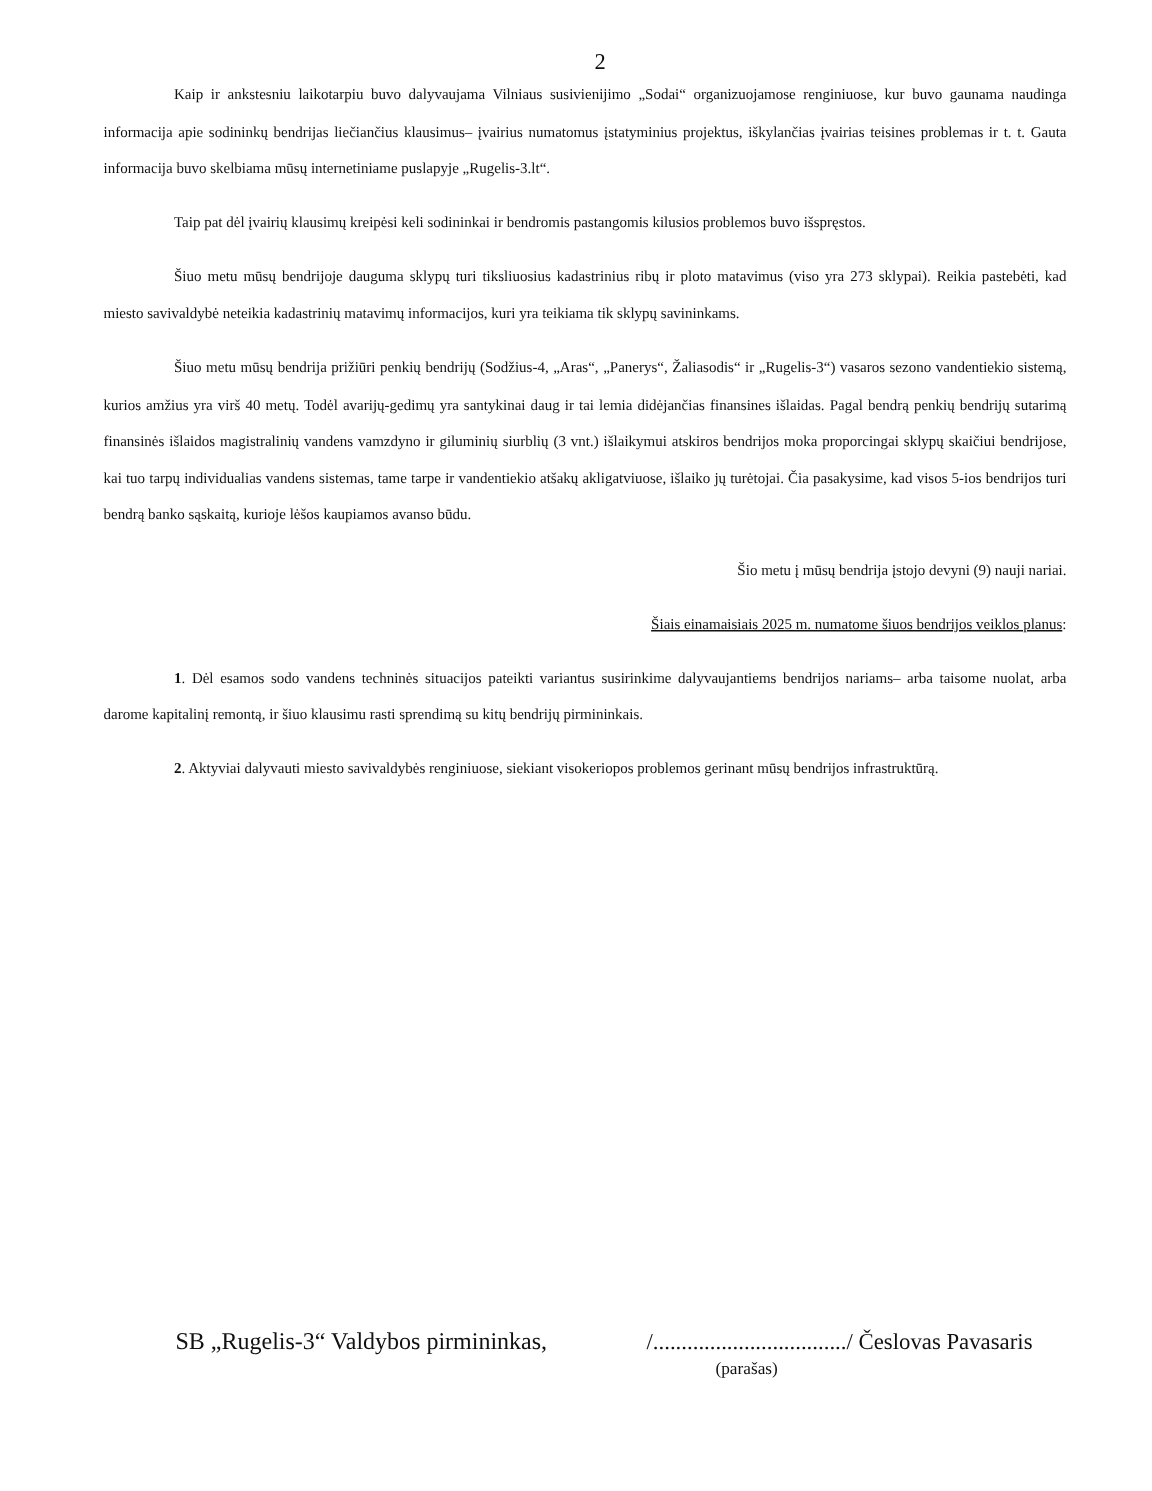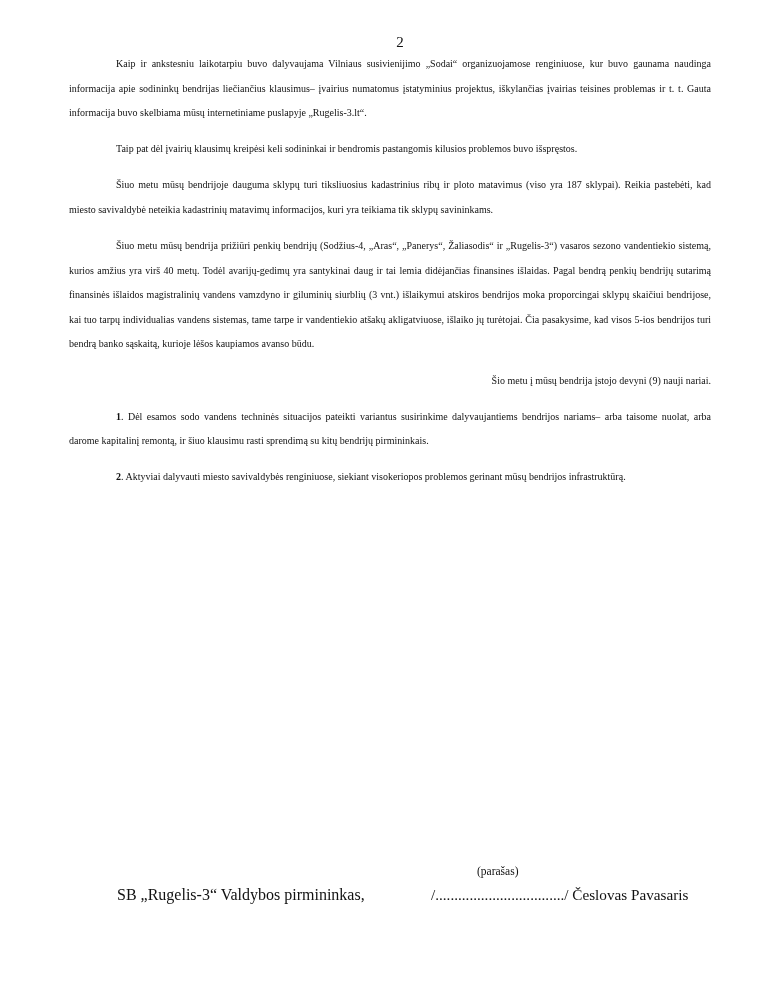--- a/index.html
+++ b/index.html
@@ -6,32 +6,33 @@
   body { width: 768px; height: 994px; position: relative; overflow: hidden;
          font-family: "Liberation Serif", serif; color: #111; }
   .page-num { position: absolute; top: 34px; left: 0; width: 800px; text-align: center; font-size: 15px; }
   .body { position: absolute; left: 69px; top: 52px; width: 642px; font-size: 10px; line-height: 24.6px; }
   .p { margin: 0 0 11.5px 0; text-align: justify; text-indent: 47px; }
   .p.noj { text-align: right; }
   .heading { text-decoration: underline; }
   b { font-weight: bold; }
   .sig { position: absolute; top: 886px; left: 117px; font-size: 16px; }
   .sig-right { position: absolute; top: 886px; left: 431px; font-size: 15.2px; }
-  .sig-caption { position: absolute; top: 865px; left: 477px; font-size: 11.5px; }
+  .sig-caption { position: absolute; top: 907px; left: 477px; font-size: 11.5px; }
 </style>
 </head>
 <body>
 
 <div class="page-num">2</div>
 
 <div class="body">
   <p class="p">Kaip ir ankstesniu laikotarpiu buvo dalyvaujama Vilniaus susivienijimo „Sodai“ organizuojamose renginiuose, kur buvo gaunama naudinga informacija apie sodininkų bendrijas liečiančius klausimus– įvairius numatomus įstatyminius projektus, iškylančias įvairias teisines problemas ir t. t. Gauta informacija buvo skelbiama mūsų internetiniame puslapyje „Rugelis-3.lt“.</p>
   <p class="p">Taip pat dėl įvairių klausimų kreipėsi keli sodininkai ir bendromis pastangomis kilusios problemos buvo išspręstos.</p>
-  <p class="p">Šiuo metu mūsų bendrijoje dauguma sklypų turi tiksliuosius kadastrinius ribų ir ploto matavimus (viso yra 187 sklypai). Reikia pastebėti, kad miesto savivaldybė neteikia kadastrinių matavimų informacijos, kuri yra teikiama tik sklypų savininkams.</p>
+  <p class="p">Šiuo metu mūsų bendrijoje dauguma sklypų turi tiksliuosius kadastrinius ribų ir ploto matavimus (viso yra 273 sklypai). Reikia pastebėti, kad miesto savivaldybė neteikia kadastrinių matavimų informacijos, kuri yra teikiama tik sklypų savininkams.</p>
   <p class="p">Šiuo metu mūsų bendrija prižiūri penkių bendrijų (Sodžius-4, „Aras“, „Panerys“, Žaliasodis“ ir „Rugelis-3“) vasaros sezono vandentiekio sistemą, kurios amžius yra virš 40 metų. Todėl avarijų-gedimų yra santykinai daug ir tai lemia didėjančias finansines išlaidas. Pagal bendrą penkių bendrijų sutarimą finansinės išlaidos magistralinių vandens vamzdyno ir giluminių siurblių (3 vnt.) išlaikymui atskiros bendrijos moka proporcingai sklypų skaičiui bendrijose, kai tuo tarpų individualias vandens sistemas, tame tarpe ir vandentiekio atšakų akligatviuose, išlaiko jų turėtojai. Čia pasakysime, kad visos 5-ios bendrijos turi bendrą banko sąskaitą, kurioje lėšos kaupiamos avanso būdu.</p>
   <p class="p noj">Šio metu į mūsų bendrija įstojo devyni (9) nauji nariai.</p>
+  <p class="p noj"><span class="heading">Šiais einamaisiais 2025 m. numatome šiuos bendrijos veiklos planus</span><span>:</span></p>
   <p class="p"><b>1</b><span>. Dėl esamos sodo vandens techninės situacijos pateikti variantus susirinkime dalyvaujantiems bendrijos nariams– arba taisome nuolat, arba darome kapitalinį remontą, ir šiuo klausimu rasti sprendimą su kitų bendrijų pirmininkais.</span></p>
   <p class="p"><b>2</b><span>. Aktyviai dalyvauti miesto savivaldybės renginiuose, siekiant visokeriopos problemos gerinant mūsų bendrijos infrastruktūrą.</span></p>
 </div>
 
 <div class="sig">SB „Rugelis-3“ Valdybos pirmininkas,</div>
 <div class="sig-right">/................................../ Česlovas Pavasaris</div>
 <div class="sig-caption">(parašas)</div>
 
 </body></html>

